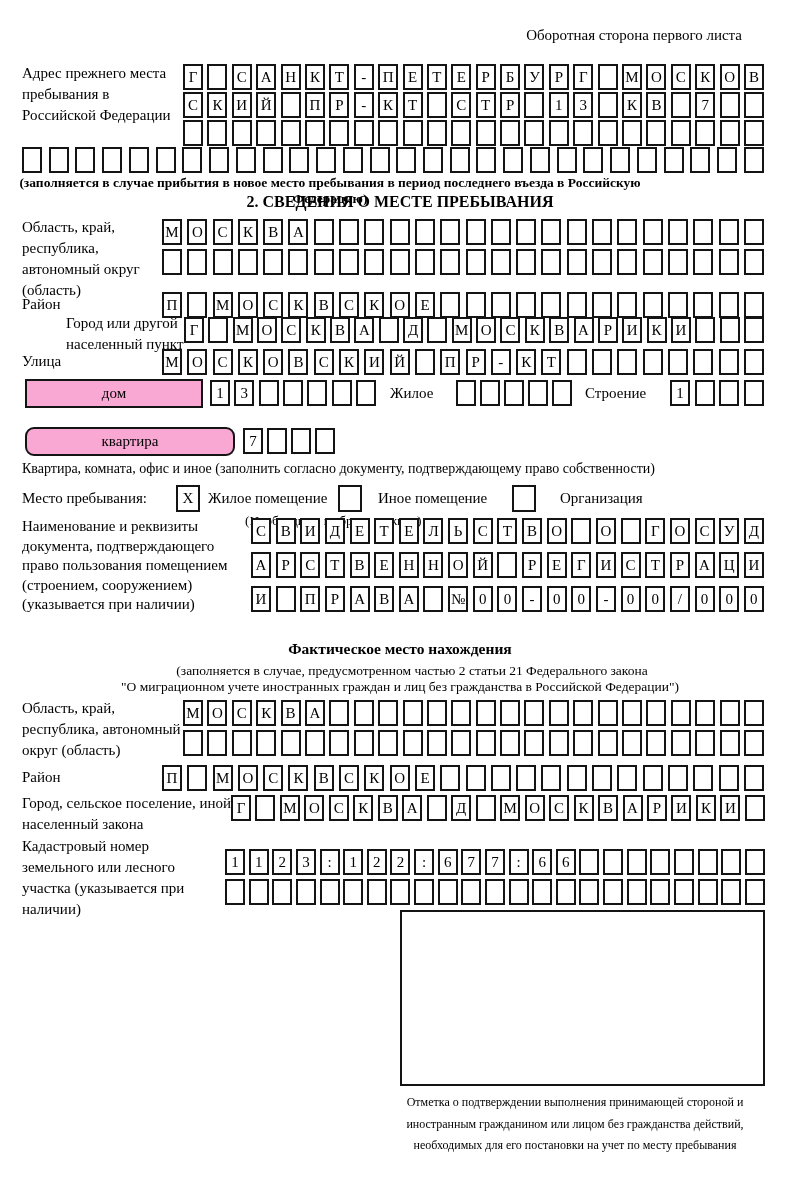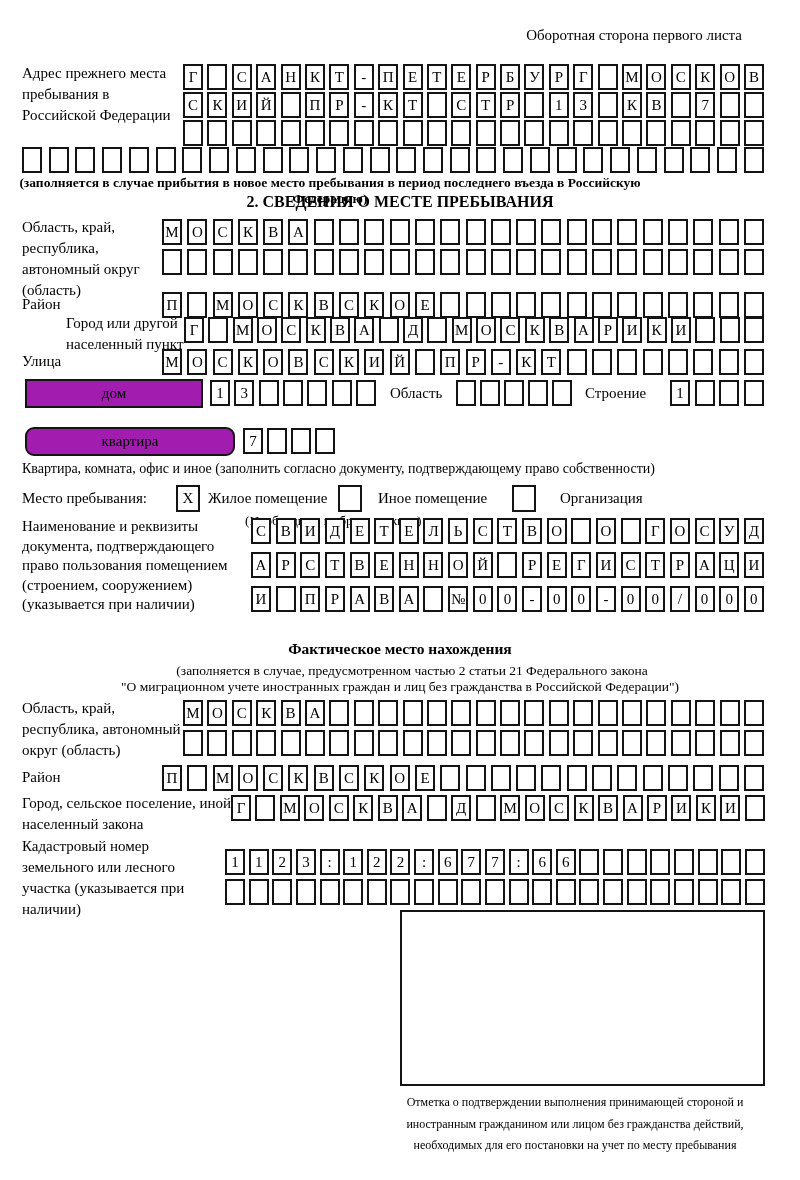--- a/index.html
+++ b/index.html
@@ -12,21 +12,21 @@
   .note{font-size:13.5px;line-height:16px;color:#000;}
   .title{font-size:16px;font-weight:bold;color:#000;}
   .cells{display:flex;justify-content:space-between;}
   .cell{
     flex:none;width:20px;height:26px;border:2px solid #141414;box-sizing:border-box;
     display:flex;align-items:center;justify-content:center;
     font-size:15px;line-height:1;background:#fff;
   }
   .namebox{
     border:2px solid #141414;box-sizing:border-box;display:flex;align-items:center;justify-content:center;
-    font-size:15px;background:#a21caf;text-align:center;
+    font-size:15px;background:#f9a8d4;text-align:center;
   }
   .checkbox{
     width:24px;height:27px;border:2px solid #141414;box-sizing:border-box;
     display:flex;align-items:center;justify-content:center;font-size:15px;background:#fff;
   }
   .center{text-align:center;}
   .stampbox{border:2px solid #141414;box-sizing:border-box;background:#fff;}
 </style>
 </head>
 <body>
@@ -289,21 +289,21 @@
   <div class="abs namebox" style="top:379px;left:25px;width:178px;height:29px;">дом</div>
   <div class="abs cells" style="top:380px;left:210px;width:166px;">
       <span class="cell">1</span>
       <span class="cell">3</span>
       <span class="cell"></span>
       <span class="cell"></span>
       <span class="cell"></span>
       <span class="cell"></span>
       <span class="cell"></span>
     </div>
-  <div class="abs lbl" style="top:383px;left:390px;">Область</div>
+  <div class="abs lbl" style="top:383px;left:390px;">Жилое</div>
   <div class="abs cells" style="top:380px;left:456px;width:116px;">
       <span class="cell"></span>
       <span class="cell"></span>
       <span class="cell"></span>
       <span class="cell"></span>
       <span class="cell"></span>
     </div>
   <div class="abs lbl" style="top:383px;left:585px;">Строение</div>
   <div class="abs cells" style="top:380px;left:670px;width:94px;">
       <span class="cell">1</span>

